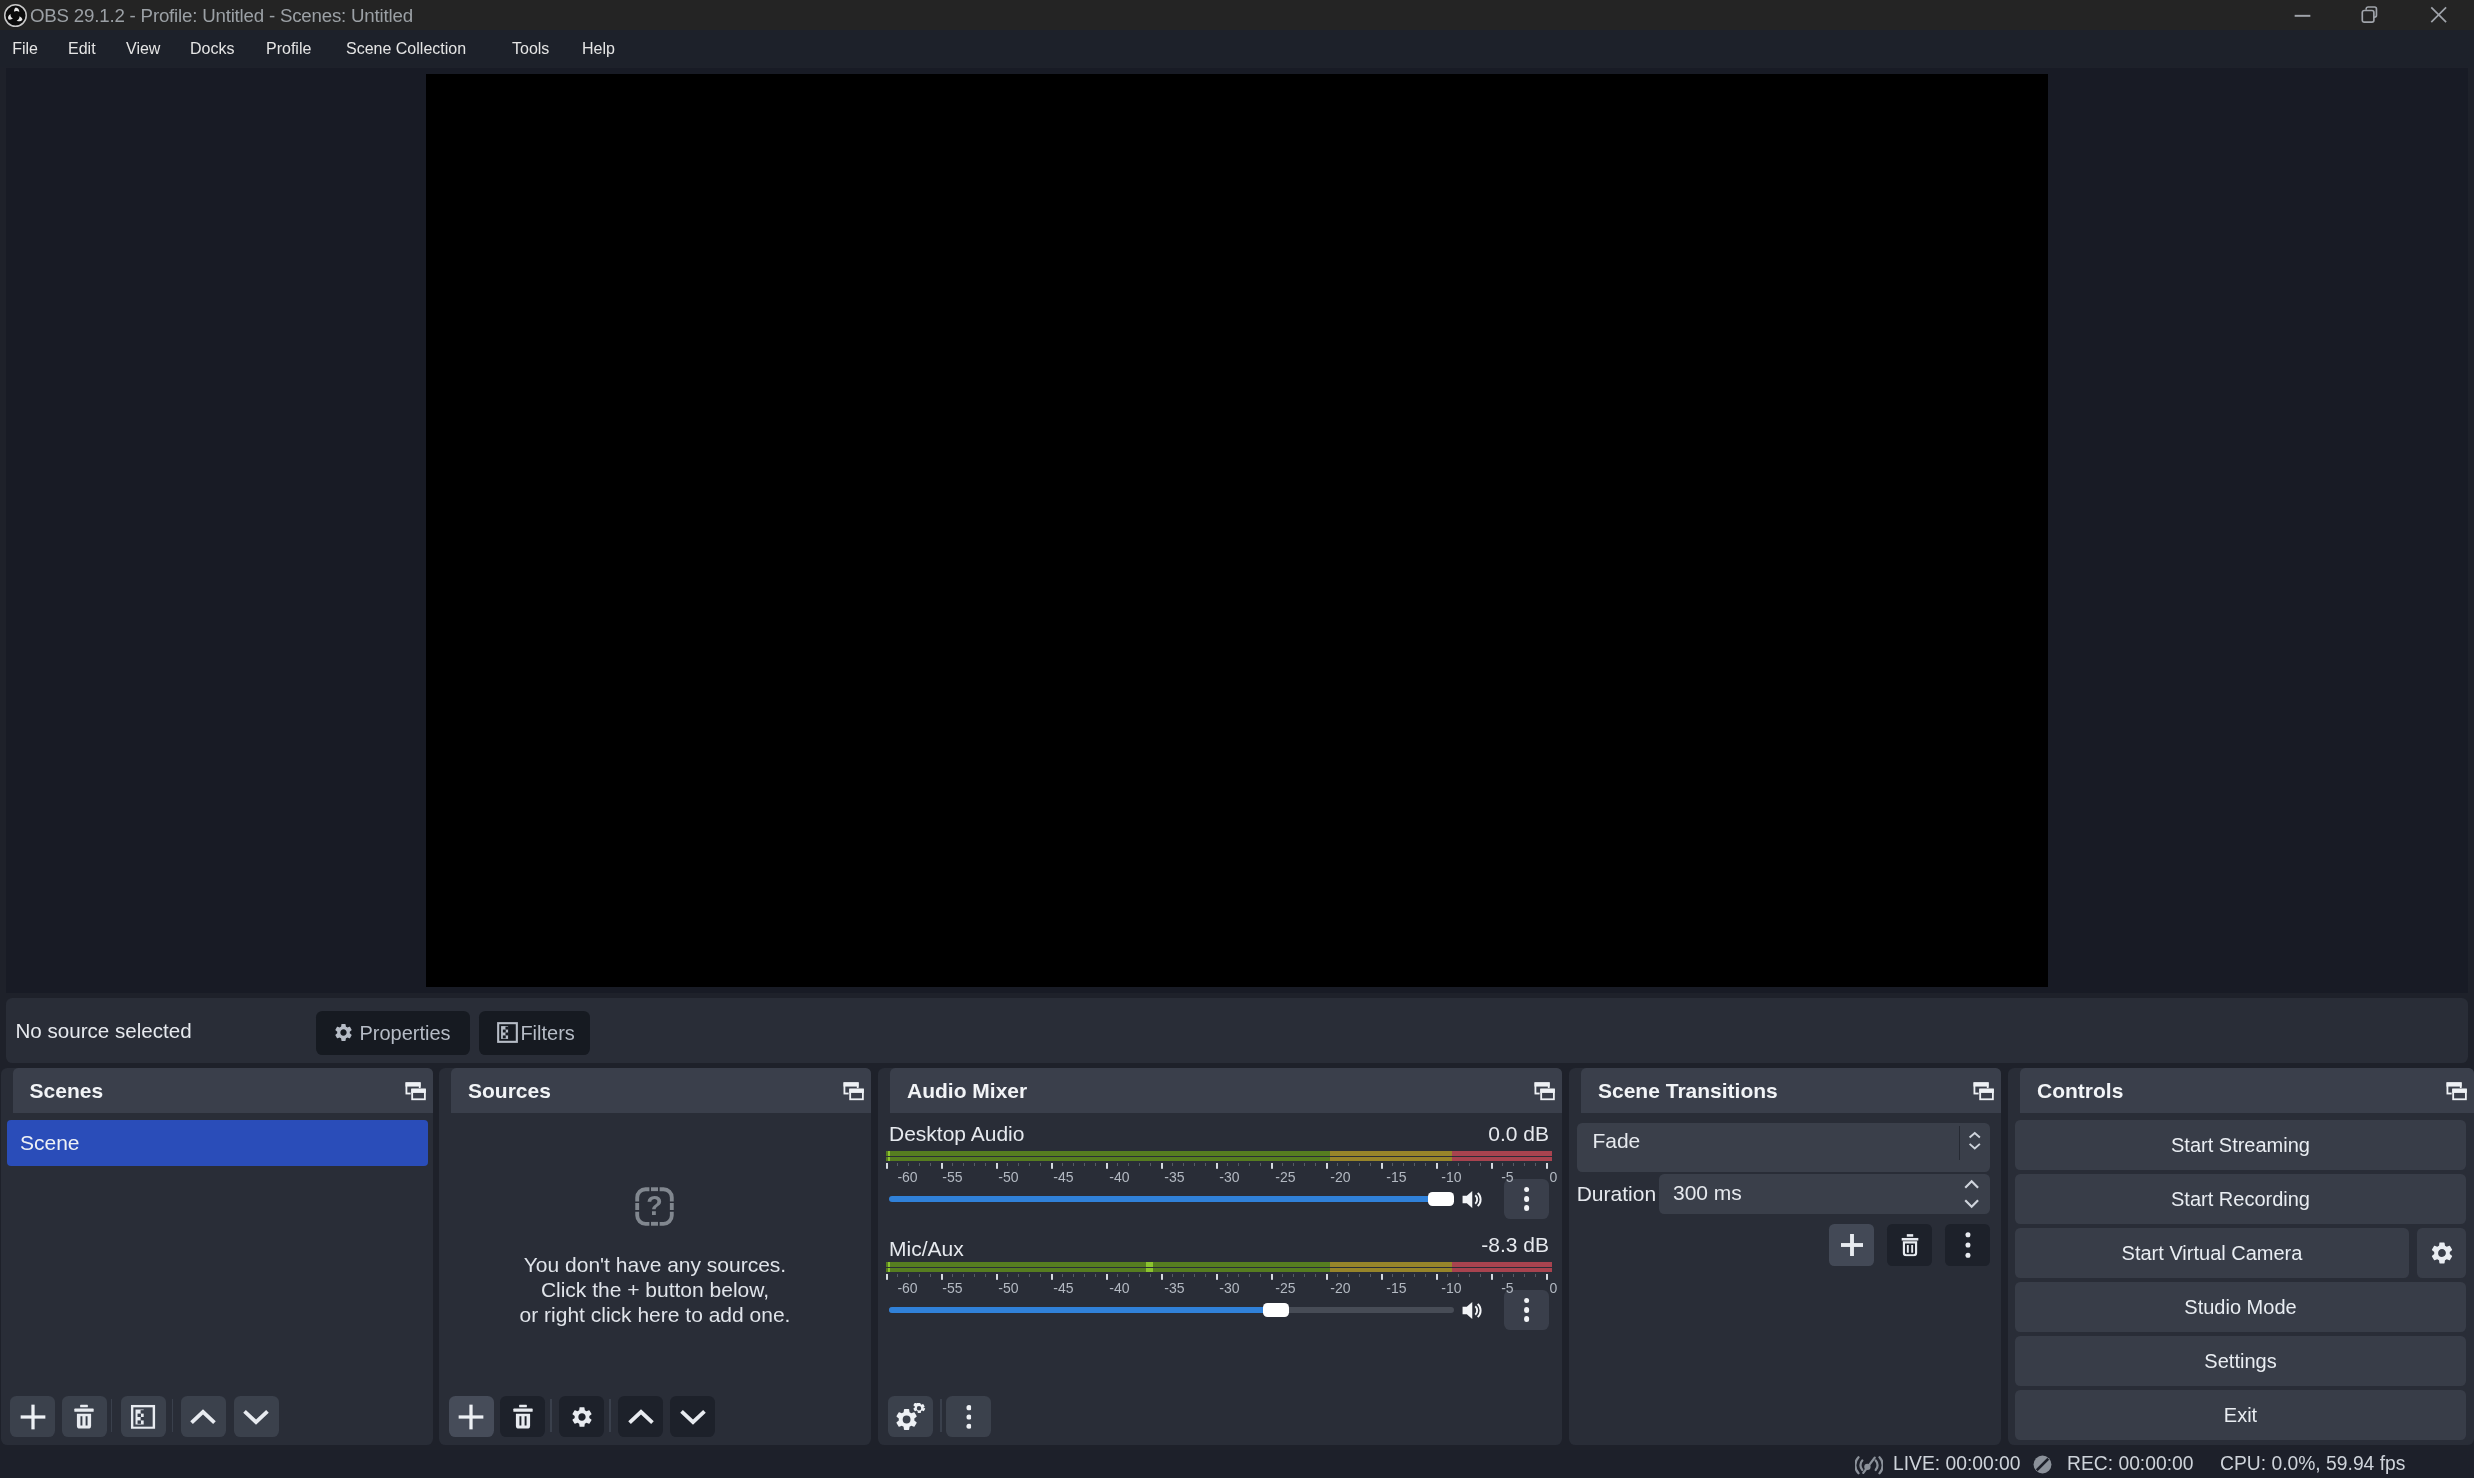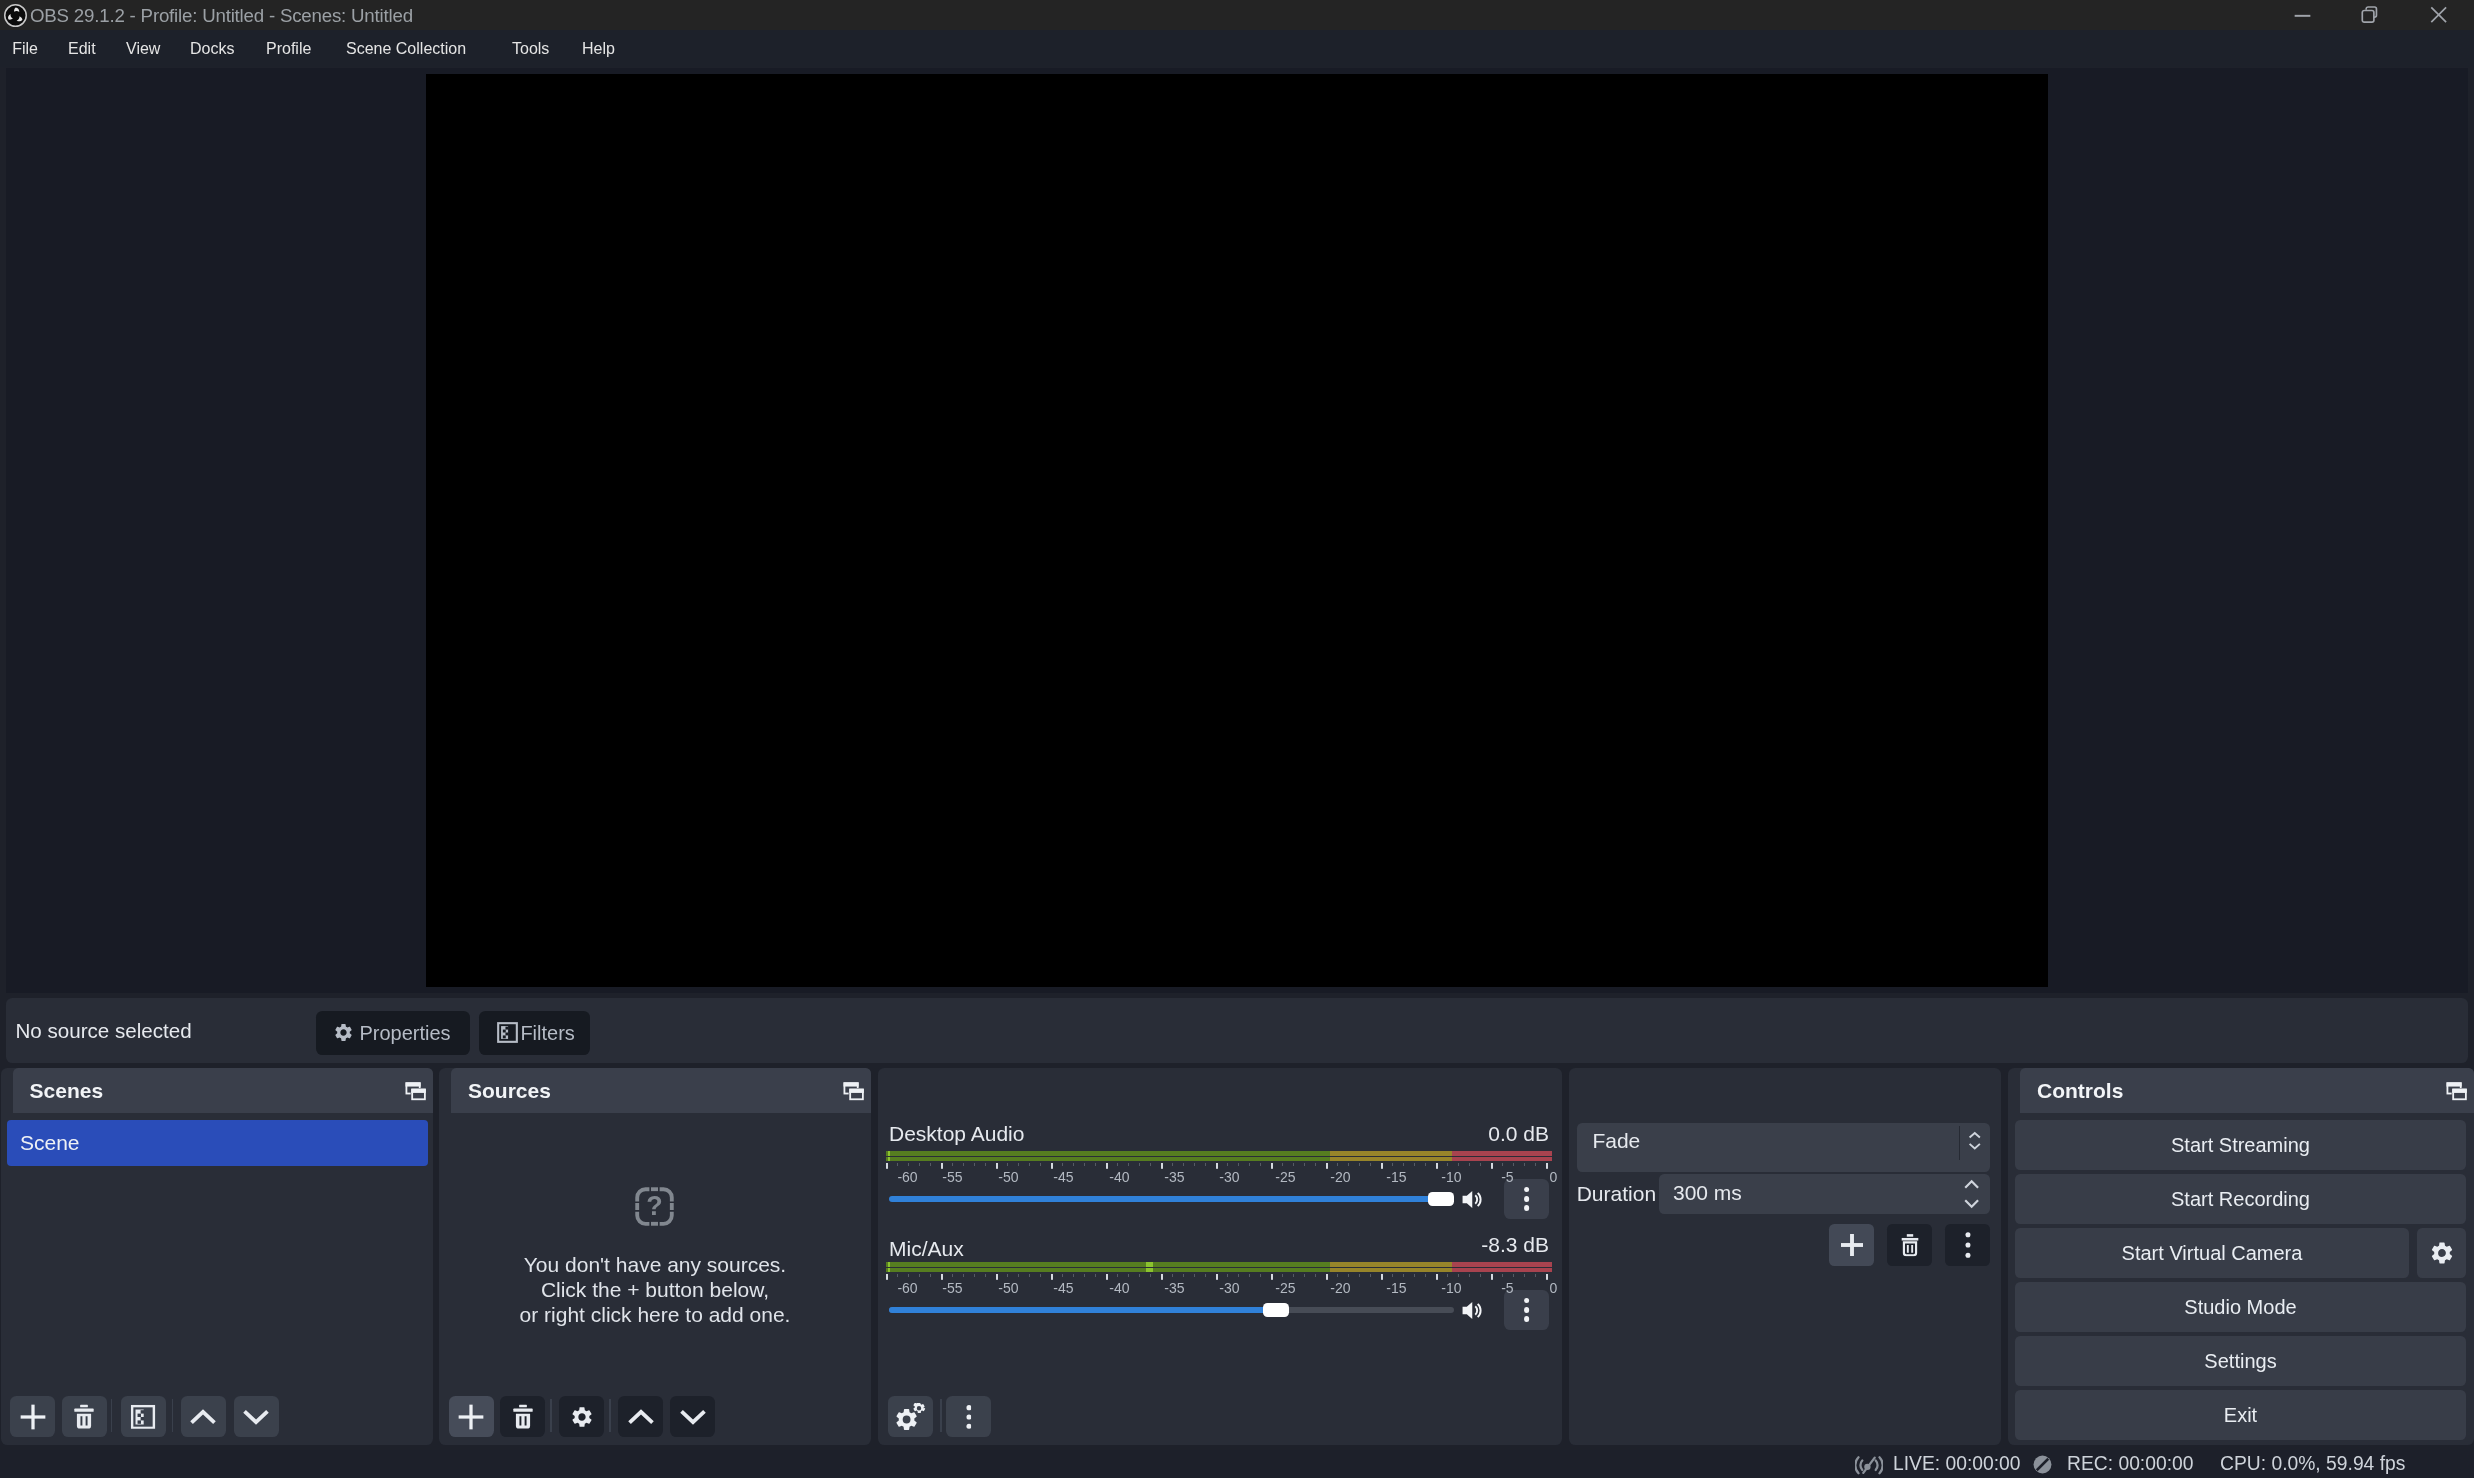--- a/index.html
+++ b/index.html
@@ -232,20 +232,30 @@
       </svg>
     </div>
   <div class="abs ibtn" style="left:231px;top:328px;">
       <svg width="28" height="17" viewBox="0 0 44 26">
         <polyline points="4,4 22,21 40,4" fill="none" stroke="#e8ebf0" stroke-width="6"></polyline>
       </svg>
     </div>
 </div>
 
 <div class="abs dock" id="mixer">
+  <div class="abs dhead">
+      <span class="abs dtitle">Audio Mixer</span>
+    <svg class="abs pop" viewBox="0 0 38 38">
+        <rect x="4" y="7" width="22" height="17" fill="none" stroke="#eef1f5" stroke-width="3"></rect>
+        <rect x="2.5" y="5.5" width="25" height="7" fill="#eef1f5"></rect>
+        <rect x="11" y="15" width="26" height="23" fill="#3a3f4b"></rect>
+        <rect x="13.5" y="17.5" width="21" height="16" fill="none" stroke="#eef1f5" stroke-width="3"></rect>
+        <rect x="12" y="16" width="24" height="7" fill="#eef1f5"></rect>
+      </svg>
+  </div>
 
   <span class="abs mlabel" style="left:11px;top:53px;">Desktop Audio</span>
   <span class="abs mlabel" style="right:13px;top:53px;">0.0 dB</span>
   <div class="abs meter" style="top:83px;">
     <div class="abs mbar" style="top:0;height:4.5px;"></div>
     <div class="abs mbar" style="top:5.8px;height:4.5px;"></div>
     <div class="btick" style="left:1.3px;top:0;width:2.6px;height:4.5px;"></div>
     <div class="btick" style="left:1.3px;top:5.8px;width:2.6px;height:4.5px;"></div>
   </div>
   <div class="abs ticks" style="top:95px;"></div>
@@ -331,20 +341,30 @@
         <g fill="#eef1f5">
           <circle cx="4.5" cy="4.5" r="4"></circle>
           <circle cx="4.5" cy="19" r="4"></circle>
           <circle cx="4.5" cy="33.5" r="4"></circle>
         </g>
       </svg>
   </div>
 </div>
 
 <div class="abs dock" id="strans">
+  <div class="abs dhead">
+      <span class="abs dtitle">Scene Transitions</span>
+    <svg class="abs pop" viewBox="0 0 38 38">
+        <rect x="4" y="7" width="22" height="17" fill="none" stroke="#eef1f5" stroke-width="3"></rect>
+        <rect x="2.5" y="5.5" width="25" height="7" fill="#eef1f5"></rect>
+        <rect x="11" y="15" width="26" height="23" fill="#3a3f4b"></rect>
+        <rect x="13.5" y="17.5" width="21" height="16" fill="none" stroke="#eef1f5" stroke-width="3"></rect>
+        <rect x="12" y="16" width="24" height="7" fill="#eef1f5"></rect>
+      </svg>
+  </div>
   <div class="abs inbox" style="left:8.4px;top:55px;width:413px;height:49px;">
     <span class="abs" style="left:15px;top:0;height:36px;line-height:36px;font-size:21px;color:#e6e9ee;">Fade</span>
     <div class="abs" style="right:30px;top:2.6px;width:1.3px;height:34px;background:#262a33;"></div>
     <svg class="abs" style="right:7.7px;top:8.4px" width="15.5" height="19.3" viewBox="0 0 24 30">
         <g fill="none" stroke="#cfd4dc" stroke-width="3">
           <polyline points="4,10 12,3 20,10"></polyline>
           <polyline points="4,20 12,27 20,20"></polyline>
         </g>
       </svg>
   </div>

